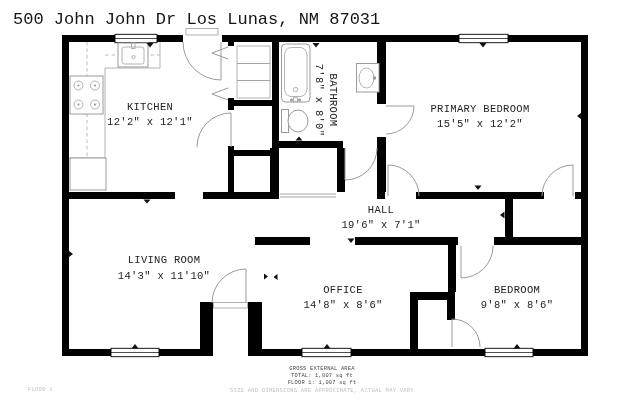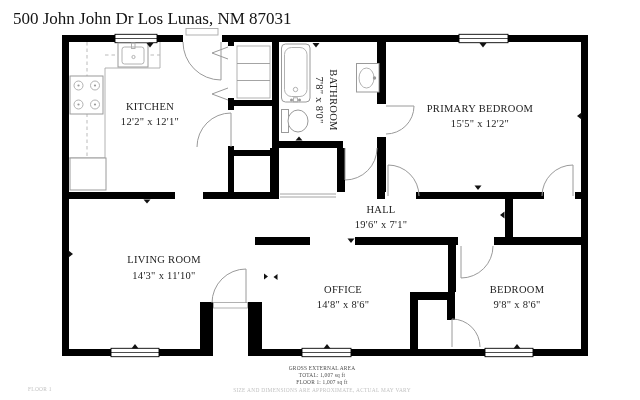--- a/index.html
+++ b/index.html
@@ -1,17 +1,17 @@
 <!DOCTYPE html>
 <html><head>
 <meta charset="utf-8">
 <style>
   html,body{margin:0;padding:0;background:#fff;}
   .page{position:relative;width:640px;height:400px;background:#ffffff;overflow:hidden;
-        font-family:Liberation Serif, serif;}
+        font-family:Liberation Mono, monospace;}
   svg{display:block}
   .wall{fill:#000;}
   .open{fill:#fff;}
   .fix{fill:#fff;stroke:#9a9a9a;stroke-width:1;}
   .fixthin{fill:none;stroke:#a9a9a9;stroke-width:0.9;}
   .dash{fill:none;stroke:#b3b3b3;stroke-width:0.9;stroke-dasharray:3.5,3;}
   .door{fill:none;stroke:#9a9a9a;stroke-width:1;}
   .win{fill:#fff;stroke:#000;stroke-width:0.9;}
   .winline{stroke:#000;stroke-width:0.7;}
   .slider{stroke:#9a9a9a;stroke-width:0.9;}

